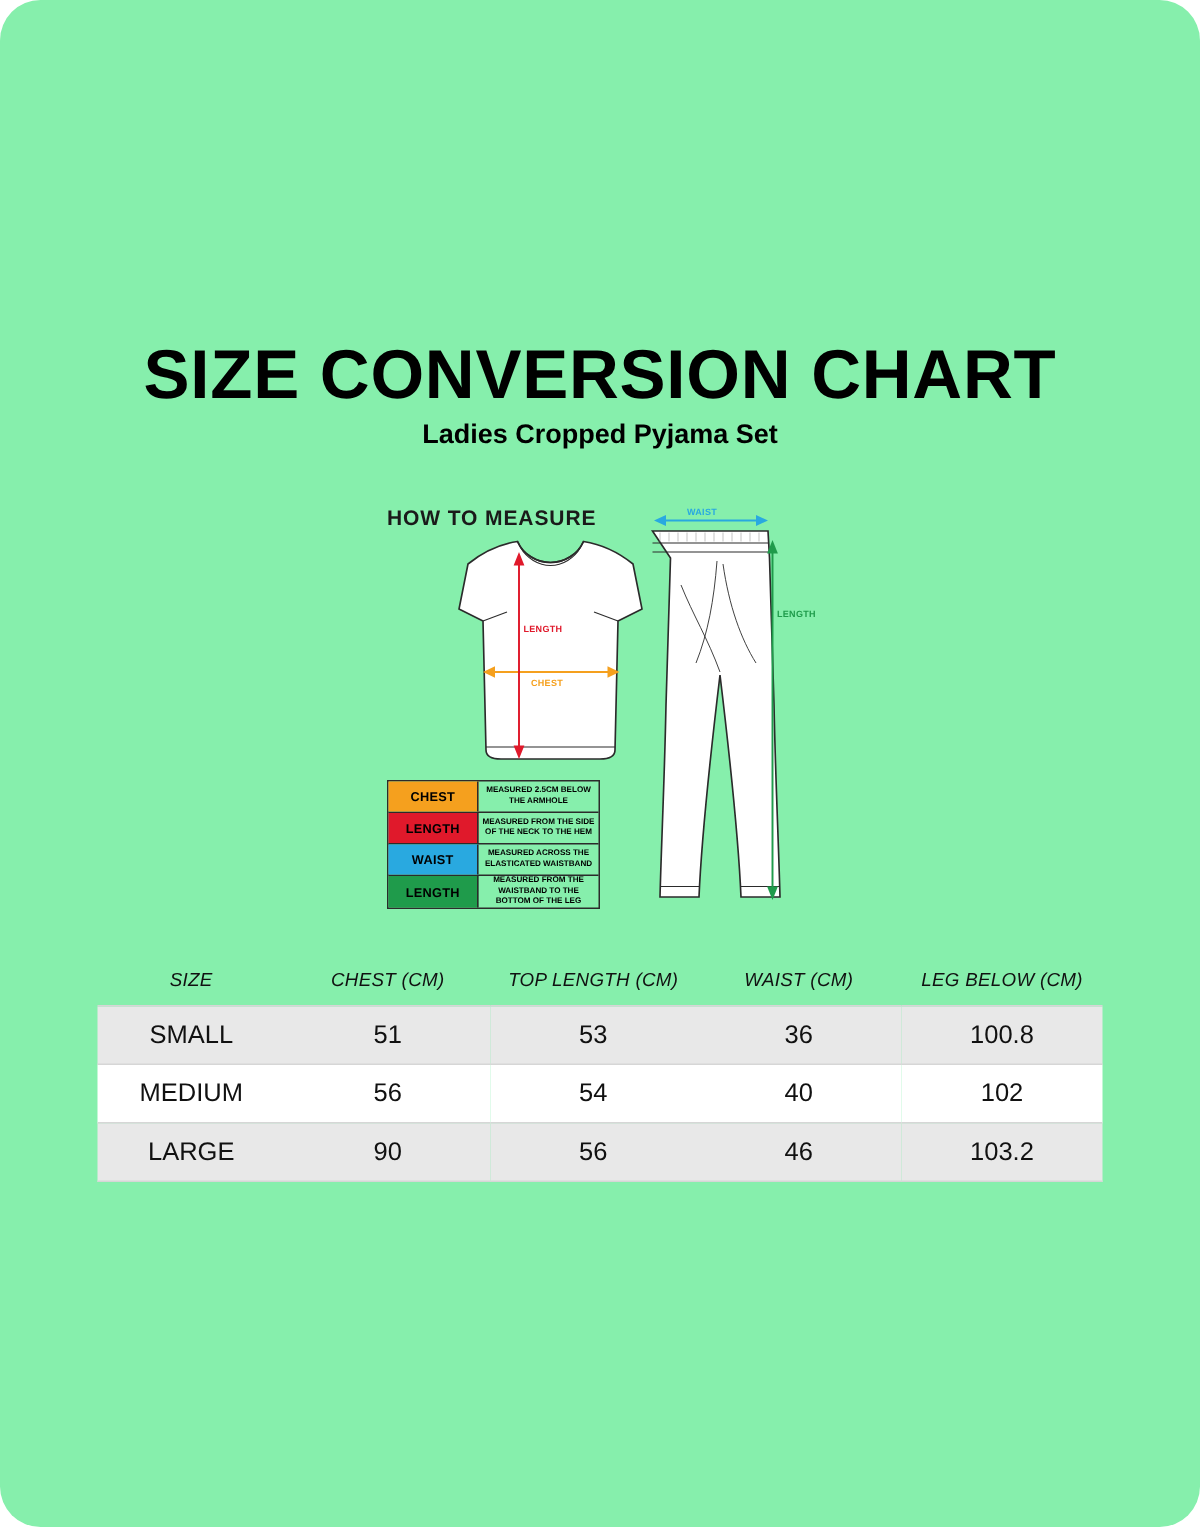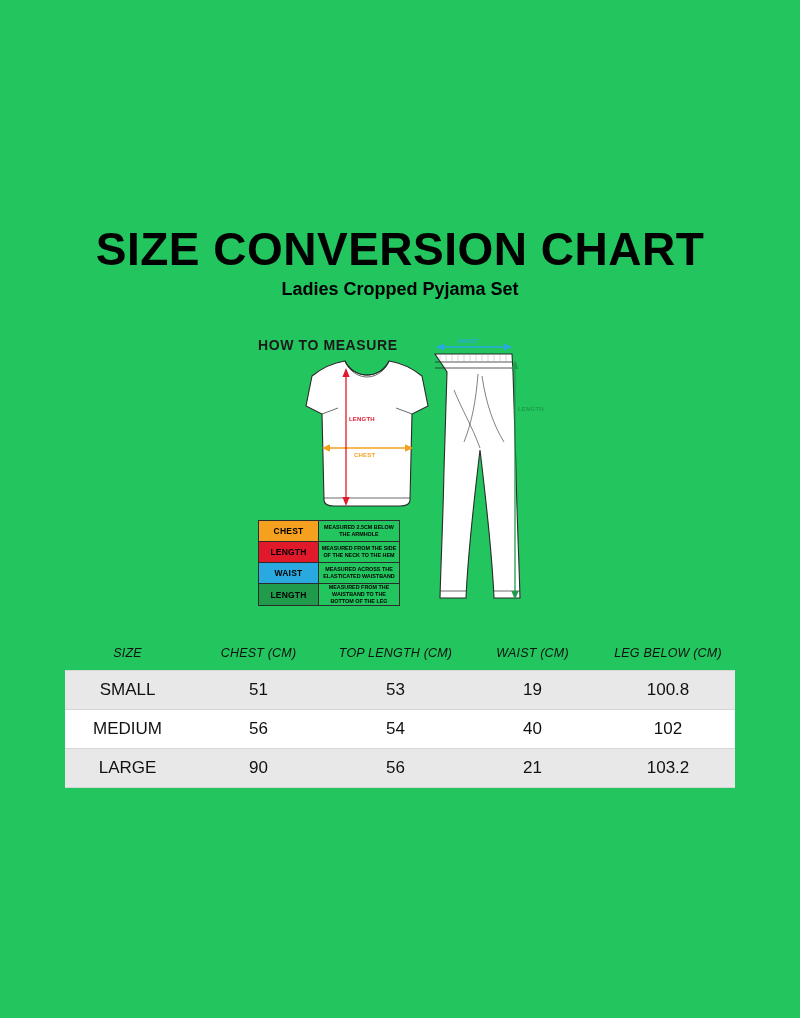--- a/index.html
+++ b/index.html
@@ -6,22 +6,23 @@
   html, body {
     margin: 0; padding: 0;
     width: 800px; height: 1018px;
     background: #ffffff;
     font-family: "Liberation Sans", sans-serif;
     color: #111;
   }
   .page {
     position: relative;
     width: 800px; height: 1018px;
-    background: #22c55e;
+    background: #86efac;
     overflow: hidden;
+    border-radius: 27px;
   }
 
   
   .title {
     position: absolute;
     top: 222px; left: 0; width: 800px;
     text-align: center;
     font-size: 46px;
     font-weight: bold;
     letter-spacing: 0.5px;
@@ -253,33 +254,33 @@
         <th>TOP LENGTH (CM)</th>
         <th>WAIST (CM)</th>
         <th>LEG BELOW (CM)</th>
       </tr>
     </thead>
     <tbody>
       <tr>
         <td>SMALL</td>
         <td>51</td>
         <td>53</td>
-        <td>19</td>
+        <td>36</td>
         <td>100.8</td>
       </tr>
       <tr>
         <td>MEDIUM</td>
         <td>56</td>
         <td>54</td>
         <td>40</td>
         <td>102</td>
       </tr>
       <tr>
         <td>LARGE</td>
         <td>90</td>
         <td>56</td>
-        <td>21</td>
+        <td>46</td>
         <td>103.2</td>
       </tr>
     </tbody>
   </table>
 
 </div>
 
 </body></html>

